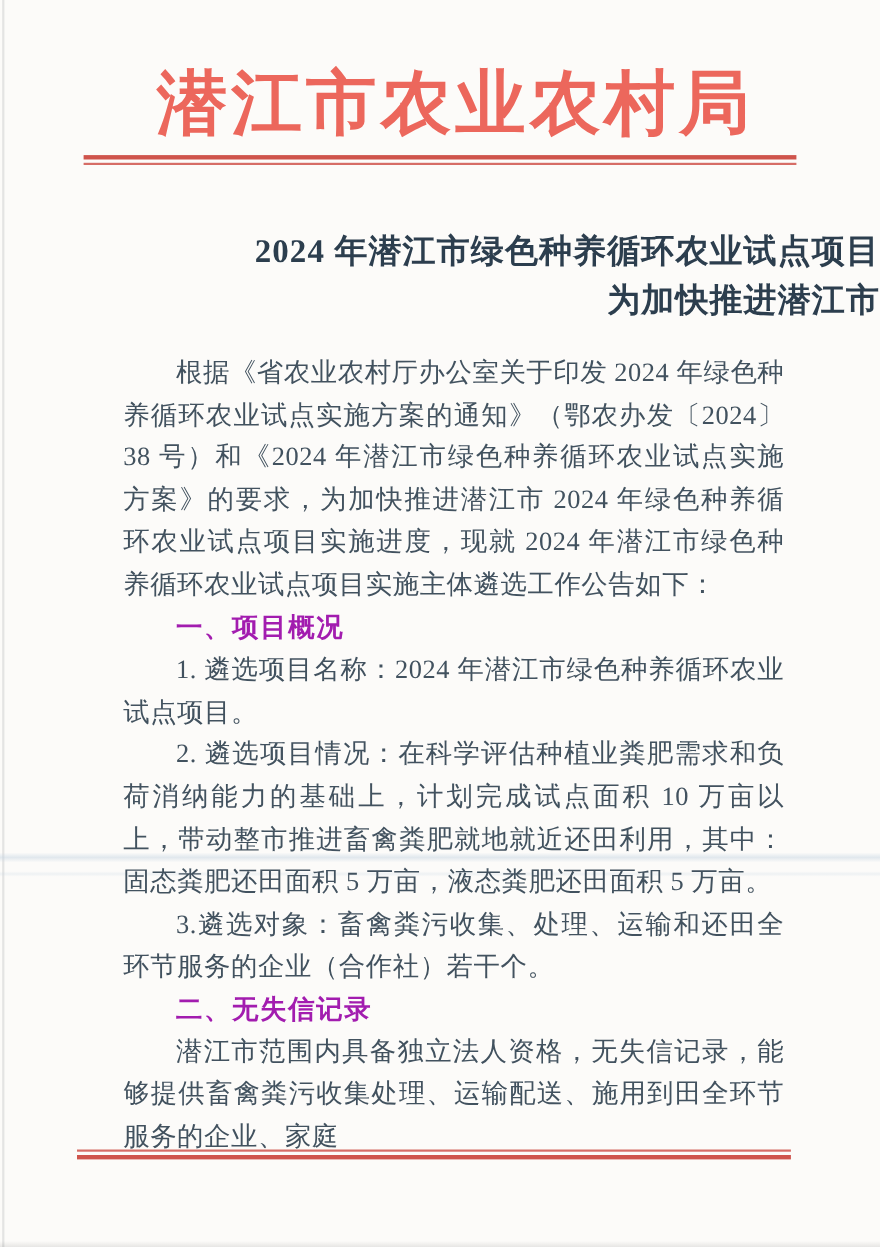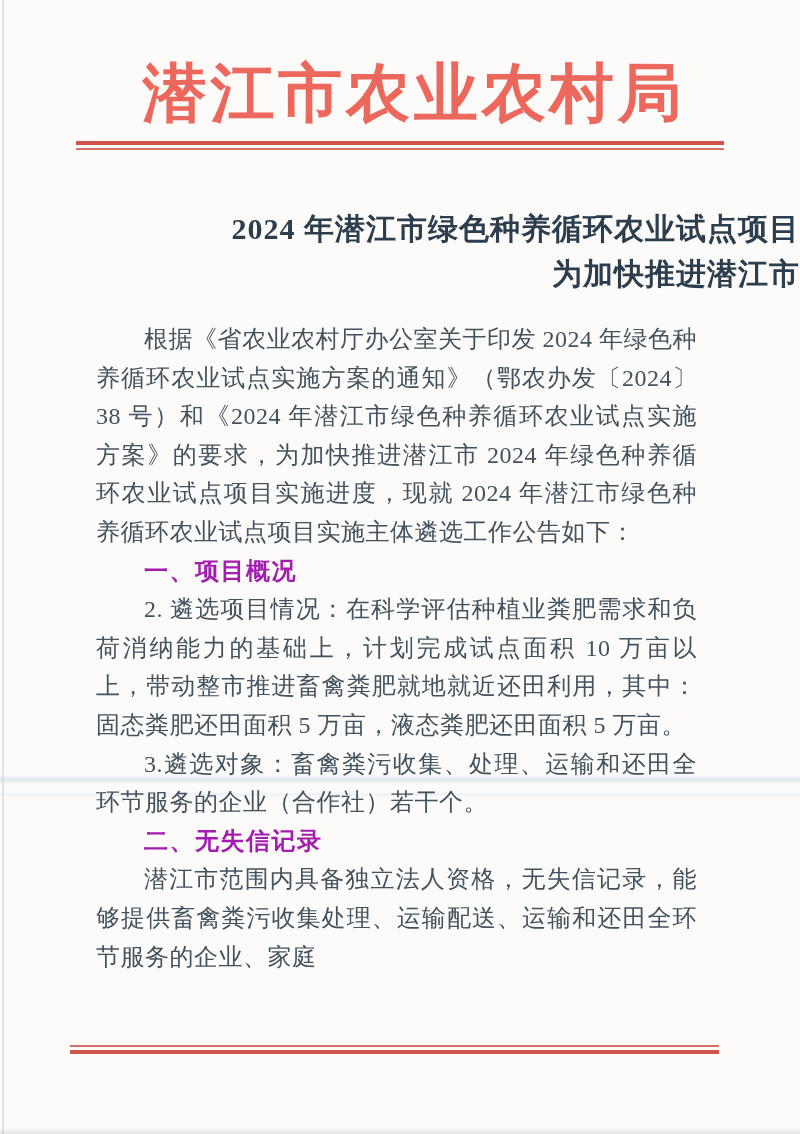--- a/index.html
+++ b/index.html
@@ -74,21 +74,21 @@
     font-size: 30px;
     line-height: 45px;
     font-weight: 700;
     color: var(--title-text, #2c3e4e);
     letter-spacing: 1px;
   }
   
   .doc-body {
     position: absolute;
     top: 320px;
-    left: 96px;
+    left: 112px;
     width: 601px;
     font-size: 24px;
     line-height: 38.6px;
     color: var(--body-text, #42525f);
     text-align: justify;
     letter-spacing: 0.5px;
   }
   .doc-body p {
     margin: 0;
     text-indent: 2em;
@@ -120,24 +120,25 @@
   </header>
 
   <h1 class="doc-title">
     <div>2024 年潜江市绿色种养循环农业试点项目</div>
     <div>为加快推进潜江市</div>
   </h1>
 
   <main class="doc-body">
     <p>根据《省农业农村厅办公室关于印发 2024 年绿色种养循环农业试点实施方案的通知》（鄂农办发〔2024〕38 号）和《2024 年潜江市绿色种养循环农业试点实施方案》的要求，为加快推进潜江市 2024 年绿色种养循环农业试点项目实施进度，现就 2024 年潜江市绿色种养循环农业试点项目实施主体遴选工作公告如下：</p>
     <p class="section-heading">一、项目概况</p>
+    <p>1. 遴选项目名称：2024 年潜江市绿色种养循环农业试点项目。</p>
     <p>2. 遴选项目情况：在科学评估种植业粪肥需求和负荷消纳能力的基础上，计划完成试点面积 10 万亩以上，带动整市推进畜禽粪肥就地就近还田利用，其中：固态粪肥还田面积 5 万亩，液态粪肥还田面积 5 万亩。</p>
     <p>3.遴选对象：畜禽粪污收集、处理、运输和还田全环节服务的企业（合作社）若干个。</p>
     <p class="section-heading">二、无失信记录</p>
-    <p>潜江市范围内具备独立法人资格，无失信记录，能够提供畜禽粪污收集处理、运输配送、运输和还田全环节服务的企业、家庭</p>
+    <p>潜江市范围内具备独立法人资格，无失信记录，能够提供畜禽粪污收集处理、运输配送、施用到田全环节服务的企业、家庭</p>
   </main>
 
   <div class="rule rule-bottom">
     <div class="thin"></div>
     <div class="gap"></div>
     <div class="thick"></div>
   </div>
 
 </div>
 

